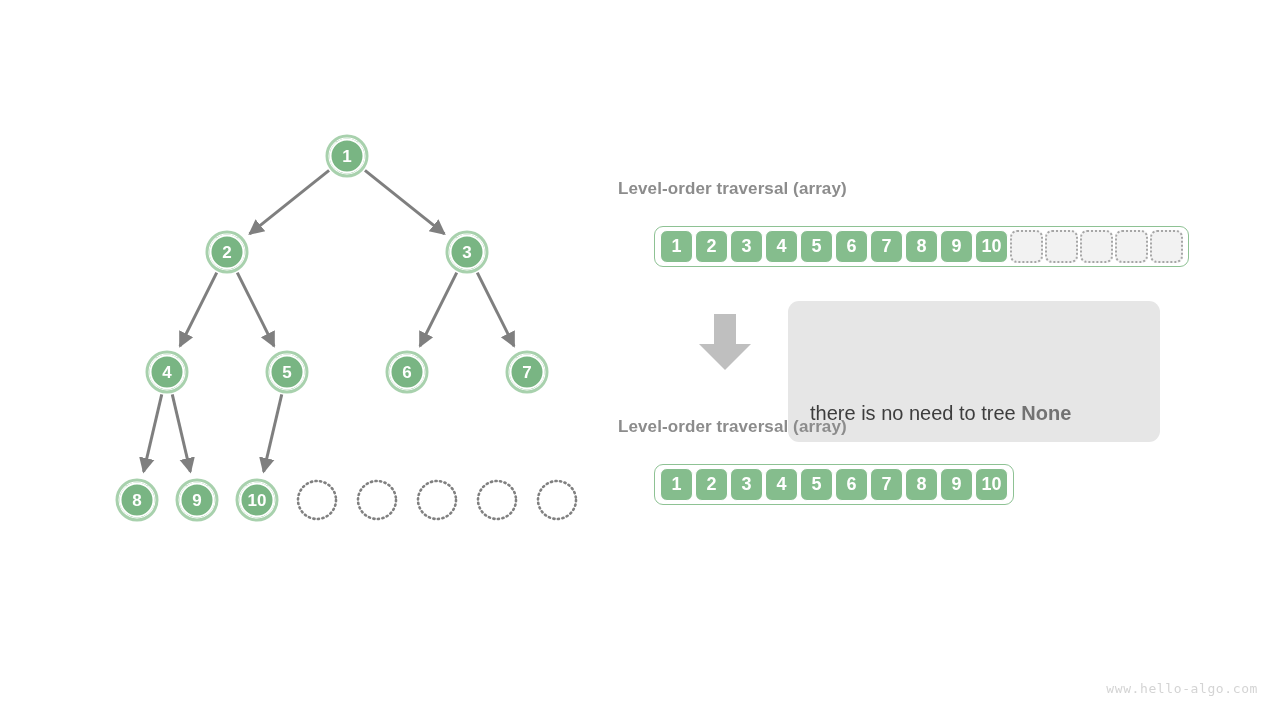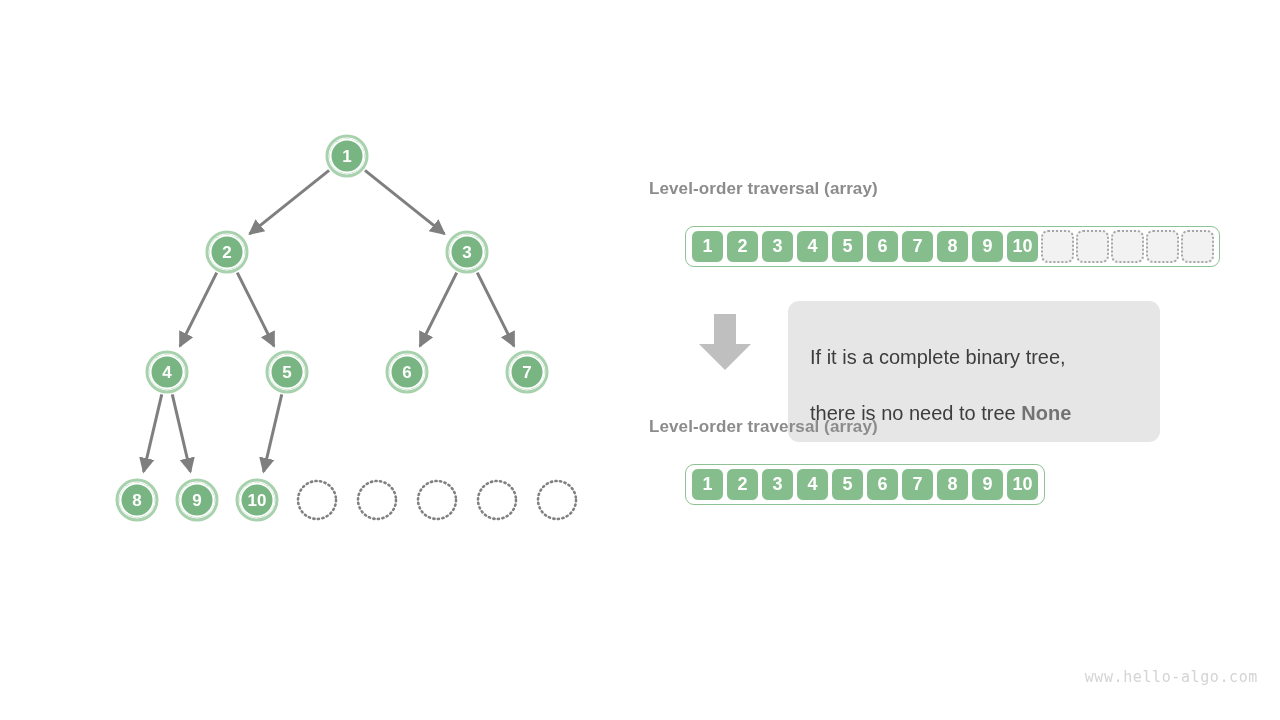--- a/index.html
+++ b/index.html
@@ -43,21 +43,21 @@
     stroke-dasharray: 1.2 3.4;
     stroke-linecap: round;
   }
   .tree-edge {
     stroke: #7f7f7f;
     stroke-width: 3;
     fill: none;
   }
 
   
-  .panel { position: absolute; margin-left: 31px; }
+  .panel { position: absolute; }
 
   .section-title {
     font-size: 17px;
     font-weight: 700;
     color: #8c8c8c;
     letter-spacing: 0.1px;
     white-space: nowrap;
   }
 
   .array-outline {
@@ -116,23 +116,23 @@
   }
   .callout-emph {
     font-weight: 700;
     color: #737373;
   }
 
   
   #watermark {
     position: absolute;
     right: 22px;
-    bottom: 34px;
+    bottom: 24px;
     font-family: "DejaVu Sans Mono", monospace;
-    font-size: 15px;
+    font-size: 13px;
     color: #d4d4d4;
     letter-spacing: 0.6px;
   }
 </style>
 </head>
 <body>
 
 <svg id="tree-svg" viewBox="0 0 620 620" xmlns="http://www.w3.org/2000/svg">
   <defs>
     <marker id="arrowhead" markerWidth="6" markerHeight="6" refX="4.6" refY="3" orient="auto" markerUnits="strokeWidth">
@@ -252,21 +252,21 @@
       <div class="cell empty"></div>
     </div>
 </div>
 
 <svg id="callout-arrow" width="56" height="64" viewBox="0 0 56 64" xmlns="http://www.w3.org/2000/svg">
   <path d="M17,4 L39,4 L39,34 L54,34 L28,60 L2,34 L17,34 Z" fill="#bfbfbf"></path>
 </svg>
 
 <div class="callout-box">
   <div class="callout-text">
-    <span>If it is a complete binary tree,</span><br>
+    <br>
     <span>there is no need to tree </span><span class="callout-emph">None</span>
   </div>
 </div>
 
 <div class="panel" style="left:618px; top:417px;">
   <div class="section-title">Level-order traversal (array)</div>
 </div>
 
 <div class="panel" style="left:654px; top:464px;">
   <div class="array-outline" id="array-bottom">

